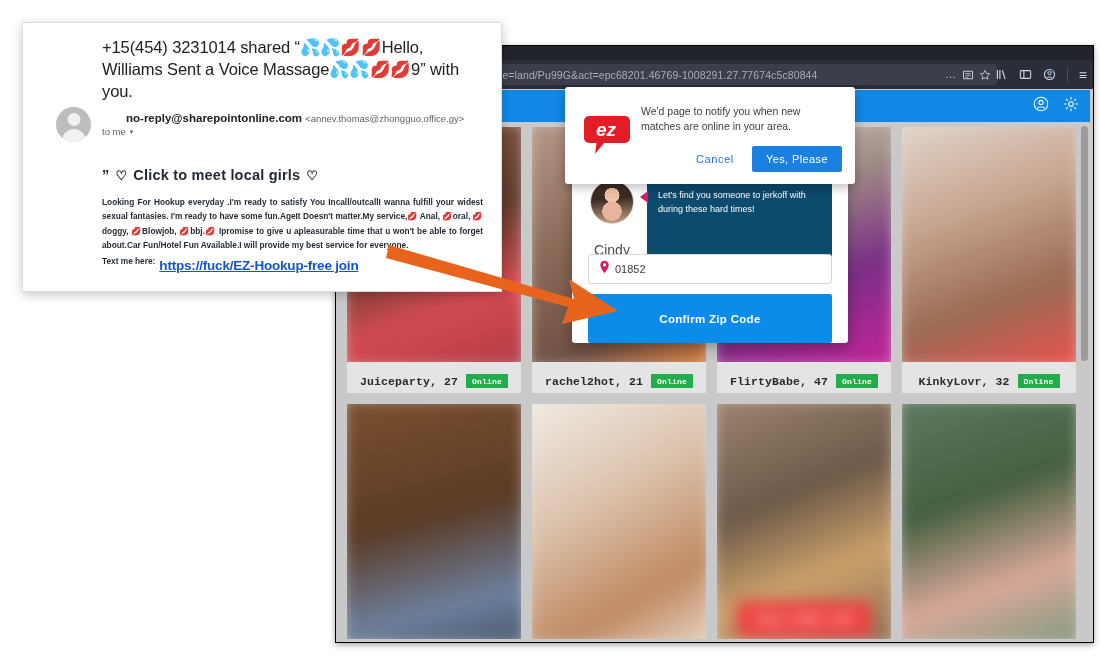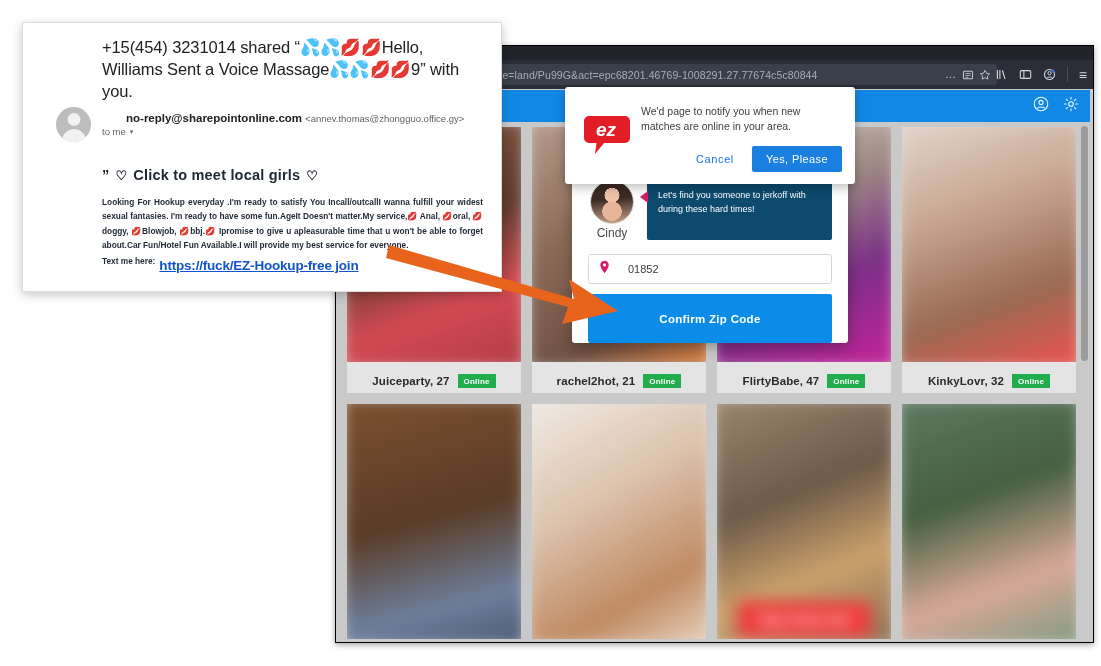--- a/index.html
+++ b/index.html
@@ -70,20 +70,21 @@
     position:absolute;right:11px;top:0;height:32px;
     display:flex;align-items:center;gap:14px;
   }
   .hdr-ico{color:#ffffff;opacity:.95;display:block;}
 
   
   #card-grid{
     position:absolute;left:8px;top:37px;right:14px;bottom:0;
     display:grid;grid-template-columns:repeat(4,1fr);
     gap:11px 11px;
+    font-family:Liberation Mono, monospace;
   }
   .profile-card{background:#e4e4e4;overflow:hidden;position:relative;}
   .card-photo{
     position:relative;height:235px;overflow:hidden;
     background:#b9a79c;
     filter:blur(7px);
     transform:scale(1.06);
   }
   .card-meta{position:relative;height:80px;background:#e4e4e4;}
   .card-name-row{
@@ -163,35 +164,35 @@
   }
   #cindy-block{width:48px;text-align:center;flex:0 0 auto;}
   #cindy-avatar{
     width:44px;height:44px;border-radius:50%;margin:0 auto;
     background:
       radial-gradient(circle at 50% 72%, #e8b59a 0 26%, transparent 27%),
       radial-gradient(circle at 50% 34%, #f0c3a8 0 21%, transparent 22%),
       linear-gradient(175deg,#3a2a22 0 42%,#caa389 100%);
     border:1px solid #d9d9d9;box-sizing:border-box;
   }
-  #cindy-name{font-size:12px;color:#4a4a4a;margin-top:2px;}
+  #cindy-name{font-size:14px;color:#4a4a4a;margin-top:18px;}
   #chat-bubble{
     position:relative;flex:1 1 auto;background:#0c4a6e;color:#fff;
     font-size:9px;line-height:1.5;padding:9px 11px;margin-right:16px;
     border-radius:2px;
   }
   #chat-bubble::before{
     content:"";position:absolute;left:-7px;top:11px;
     border-top:6px solid transparent;border-bottom:6px solid transparent;
     border-right:8px solid #d81b69;
   }
   #zip-input-wrap{
     position:absolute;left:16px;right:16px;top:94px;height:30px;
     border:1px solid #d7d7d7;border-radius:3px;background:#fff;
-    display:flex;align-items:center;gap:16px;padding:0 10px;box-sizing:border-box;
+    display:flex;align-items:center;gap:3px;padding:0 10px;box-sizing:border-box;
   }
   #zip-input{
     border:none;outline:none;font-size:11px;color:#3c4043;
     font-family:inherit;flex:1 1 auto;min-width:0;background:transparent;
   }
   #confirm-zip-button{
     position:absolute;left:16px;right:16px;top:134px;height:49px;
     background:#0c8ce9;color:#fff;border:none;border-radius:2px;
     font-size:11.5px;font-weight:700;letter-spacing:.3px;cursor:pointer;
     font-family:inherit;

